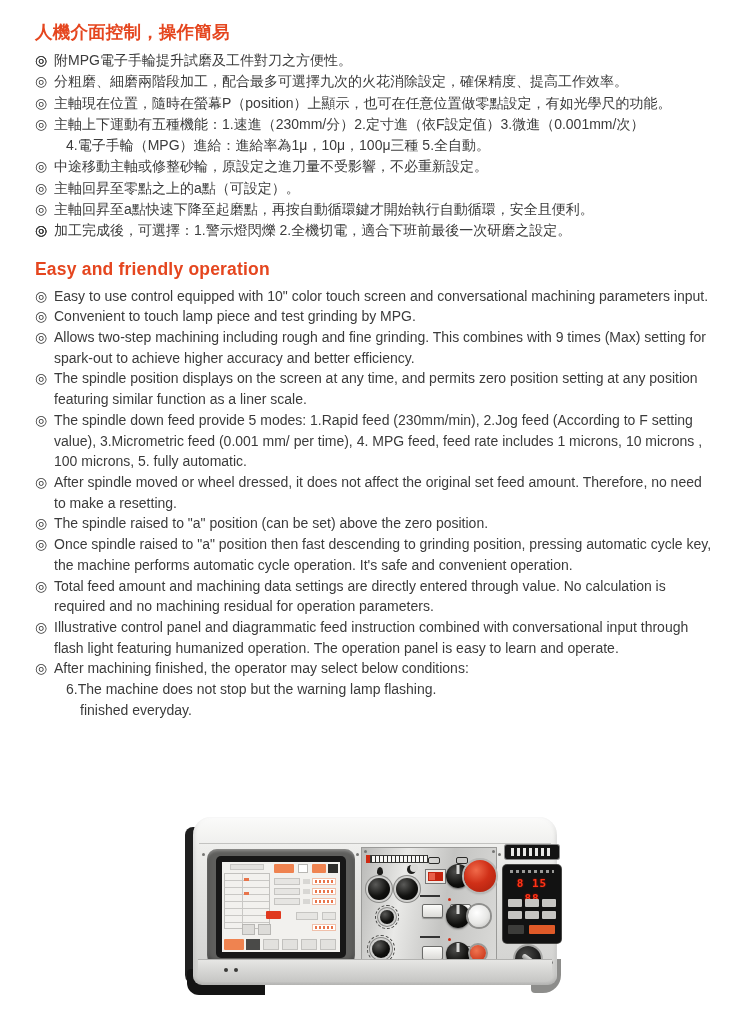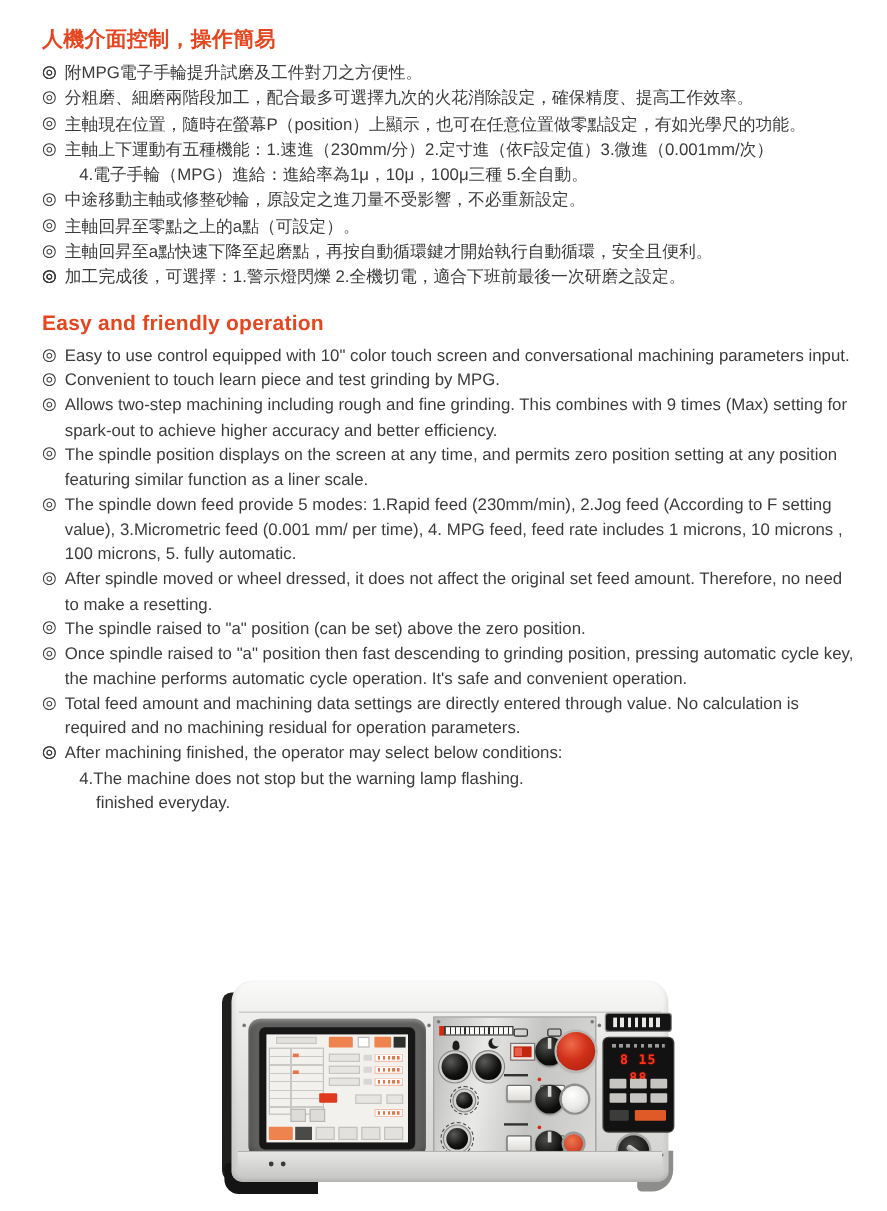--- a/index.html
+++ b/index.html
@@ -174,21 +174,21 @@
 
   <h1 class="sec-heading en">Easy and friendly operation</h1>
   <div class="list en">
 
   <div class="li ind0">
         <span class="marker">◎</span>
         <span class="txt">Easy to use control equipped with 10" color touch screen and conversational machining parameters input.</span>
       </div>
       <div class="li ind0">
         <span class="marker">◎</span>
-        <span class="txt">Convenient to touch learn piece and test grinding by MPG.</span>
+        <span class="txt">Convenient to touch lamp piece and test grinding by MPG.</span>
       </div>
       <div class="li ind0">
         <span class="marker">◎</span>
         <span class="txt">Allows two-step machining including rough and fine grinding. This combines with 9 times (Max) setting for spark-out to achieve higher accuracy and better efficiency.</span>
       </div>
       <div class="li ind0">
         <span class="marker">◎</span>
         <span class="txt">The spindle position displays on the screen at any time, and permits zero position setting at any position featuring similar function as a liner scale.</span>
       </div>
       <div class="li ind0">
@@ -206,28 +206,29 @@
       <div class="li ind0">
         <span class="marker">◎</span>
         <span class="txt">Once spindle raised to "a" position then fast descending to grinding position, pressing automatic cycle key, the machine performs automatic cycle operation. It's safe and convenient operation.</span>
       </div>
       <div class="li ind0">
         <span class="marker">◎</span>
         <span class="txt">Total feed amount and machining data settings are directly entered through value. No calculation is required and no machining residual for operation parameters.</span>
       </div>
       <div class="li ind0">
         <span class="marker">◎</span>
+        <span class="txt">Illustrative control panel and diagrammatic feed instruction combined with conversational input through flash light featuring humanized operation. The operation panel is easy to learn and operate.</span>
       </div>
       <div class="li ind0">
         <span class="marker">◎</span>
         <span class="txt">After machining finished, the operator may select below conditions:</span>
       </div>
       <div class="li ind1">
         
-        <span class="txt">4.The machine does not stop but the warning lamp flashing.</span>
+        <span class="txt">6.The machine does not stop but the warning lamp flashing.</span>
       </div>
       <div class="li ind2">
         
         <span class="txt">finished everyday.</span>
       </div>
     </div>
 </div>
 
 <div class="photo">
   <div class="ph-bg-left"></div>

